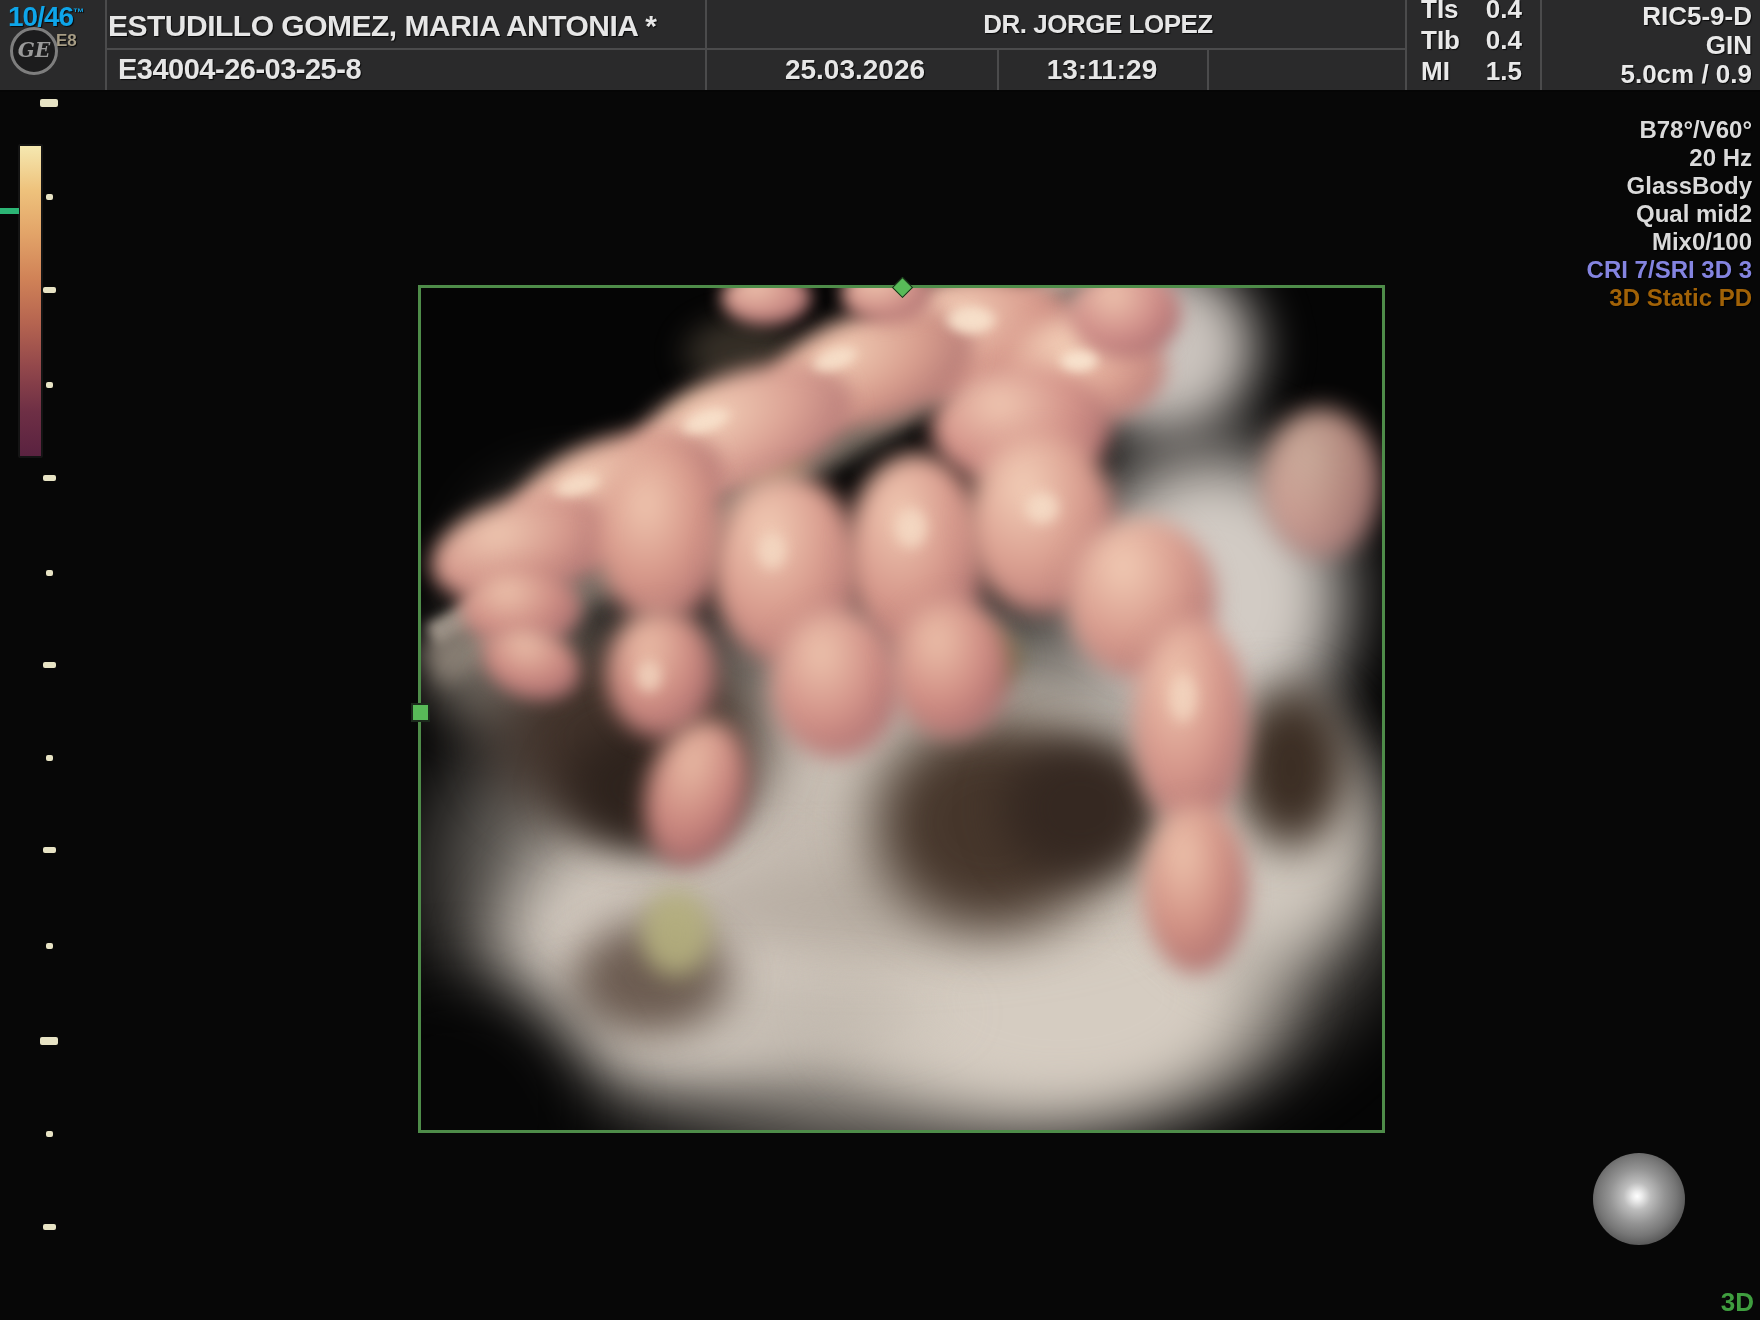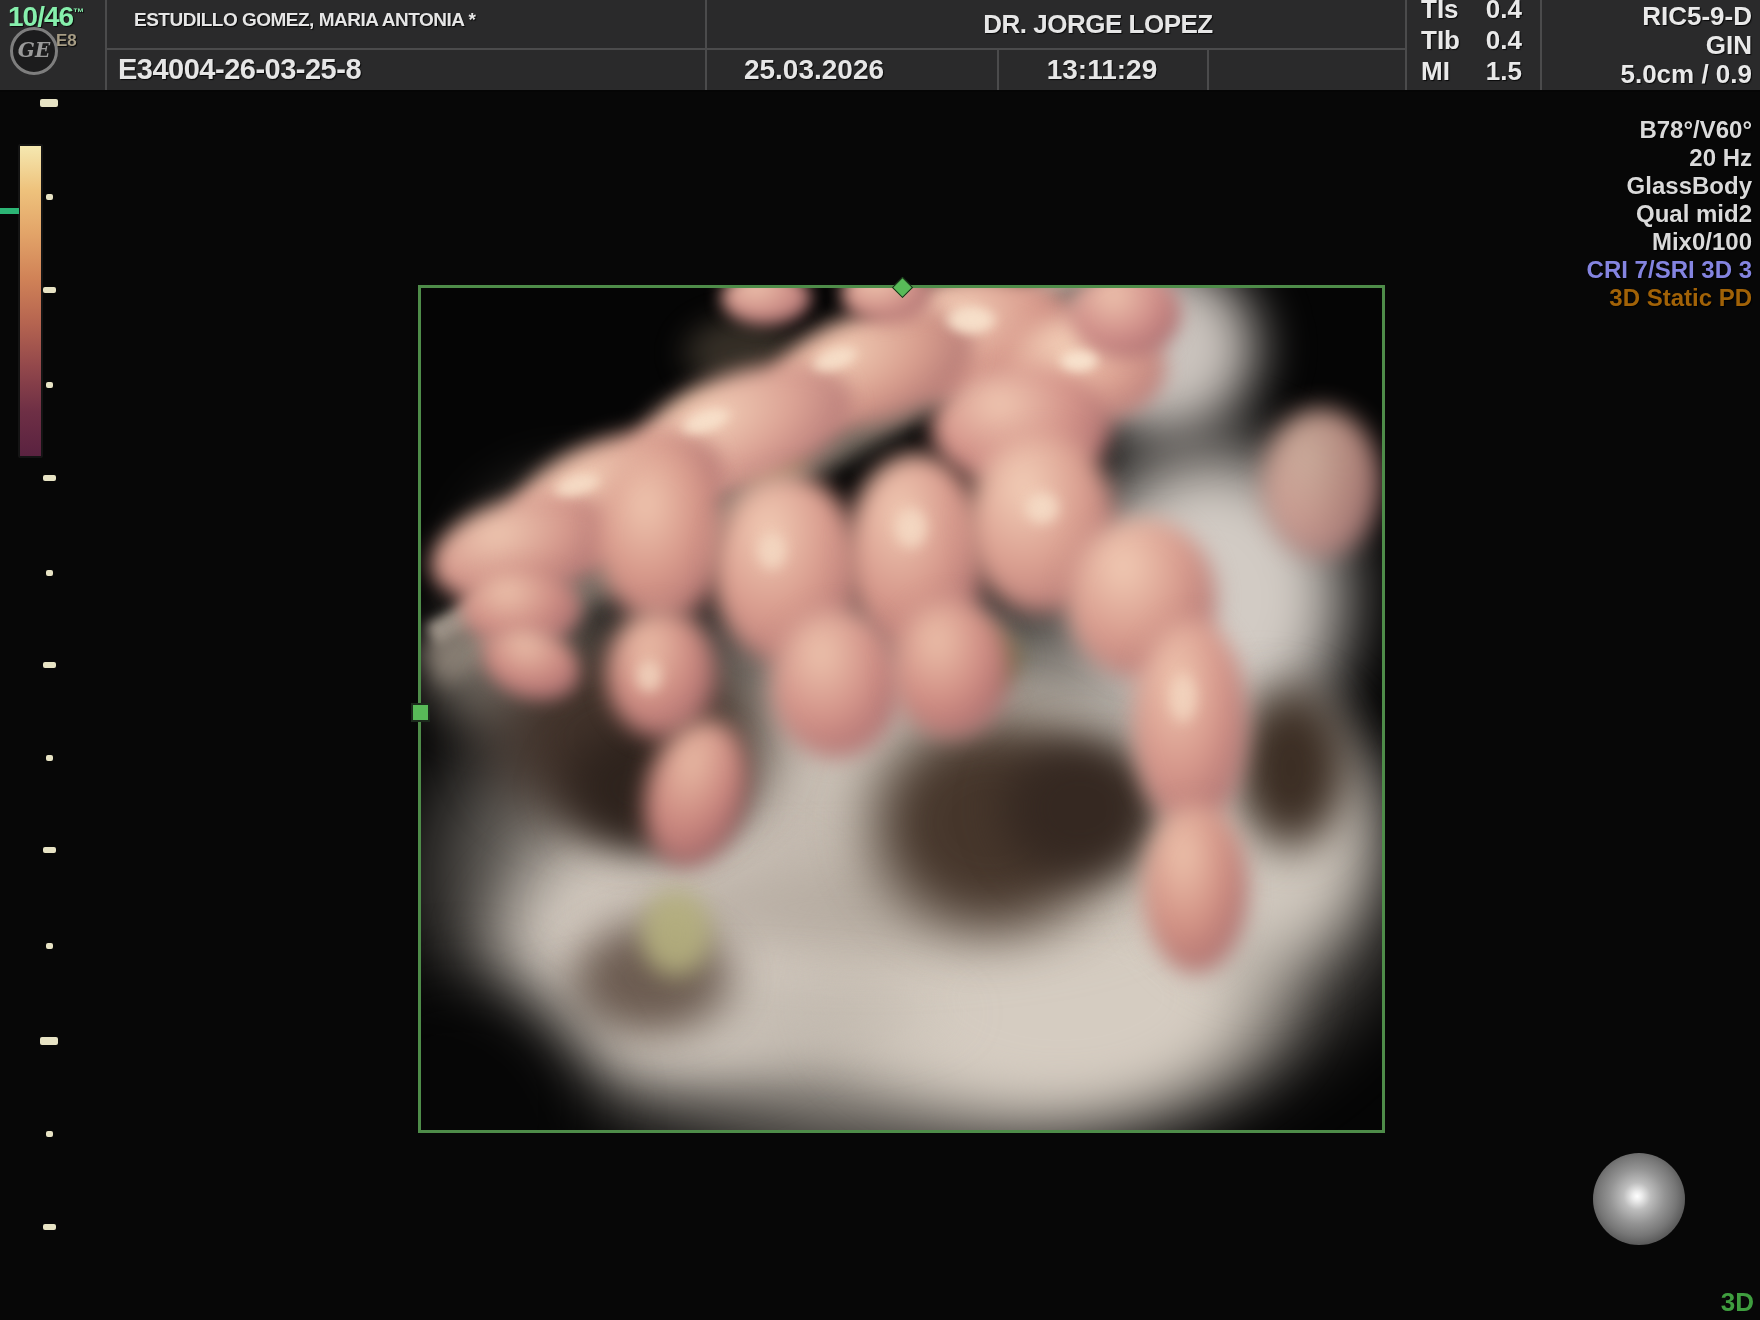--- a/index.html
+++ b/index.html
@@ -4,31 +4,31 @@
 <style>
   html,body{margin:0;padding:0;background:#000;}
   body{width:1760px;height:1320px;position:relative;overflow:hidden;
        font-family:"Liberation Sans",sans-serif;-webkit-font-smoothing:antialiased;}
   .screen{position:absolute;inset:0;background:#070707;}
   
   .header{position:absolute;left:0;top:0;width:1760px;height:90px;background:#2a2a2b;
           color:#e6e6e6;border-bottom:2px solid #050505;}
   .hdr-text{position:absolute;font-weight:bold;white-space:nowrap;
             text-shadow:1px 1px 1px rgba(0,0,0,.8);}
-  .counter{left:8px;top:1px;font-size:28px;color:#86efac;letter-spacing:-1px;}
+  .counter{left:8px;top:1px;font-size:28px;color:#0ea5e9;letter-spacing:-1px;}
   .counter sup{font-size:11px;vertical-align:super;letter-spacing:0;}
   .ge-logo{position:absolute;left:10px;top:27px;width:42px;height:42px;border-radius:50%;
            border:3px solid #7e7e7e;background:#1c1c1d;display:flex;align-items:center;justify-content:center;}
   .ge-logo span{font-family:"DejaVu Serif",serif;font-style:italic;font-weight:bold;
                 font-size:20px;color:#9a9a9a;transform:translateY(-1px);}
   .machine-label{left:56px;top:31px;font-size:17px;color:#a79d85;}
-  .patient-name{left:134px;top:9px;font-size:19px;letter-spacing:-0.5px;}
+  .patient-name{left:108px;top:9px;font-size:30px;letter-spacing:-0.5px;}
   .patient-id{left:118px;top:53px;font-size:29px;letter-spacing:-0.5px;}
   .physician{left:748px;top:9px;width:700px;text-align:center;font-size:26px;letter-spacing:-0.5px;}
-  .exam-date{left:668px;top:54px;width:292px;text-align:center;font-size:28px;}
+  .exam-date{left:709px;top:54px;width:292px;text-align:center;font-size:28px;}
   .exam-time{left:997px;top:54px;width:210px;text-align:center;font-size:28px;}
   .vline{position:absolute;width:2px;background:#4b4b4c;top:0;height:90px;}
   .vline.half{top:48px;height:42px;}
   .hline{position:absolute;left:105px;top:48px;width:1300px;height:2px;background:#4b4b4c;}
   .ti-block{position:absolute;left:1405px;top:2px;width:135px;height:86px;
             display:flex;flex-direction:column;justify-content:flex-end;padding:1px 0;box-sizing:border-box;}
   .ti-row{display:flex;justify-content:space-between;padding:0 18px 0 16px;
           font-size:26px;font-weight:bold;color:#e9e9e9;text-shadow:1px 1px 1px rgba(0,0,0,.8);}
   .probe-block{position:absolute;left:1540px;top:2px;width:212px;text-align:right;
                font-size:26px;font-weight:bold;line-height:29px;color:#e9e9e9;

